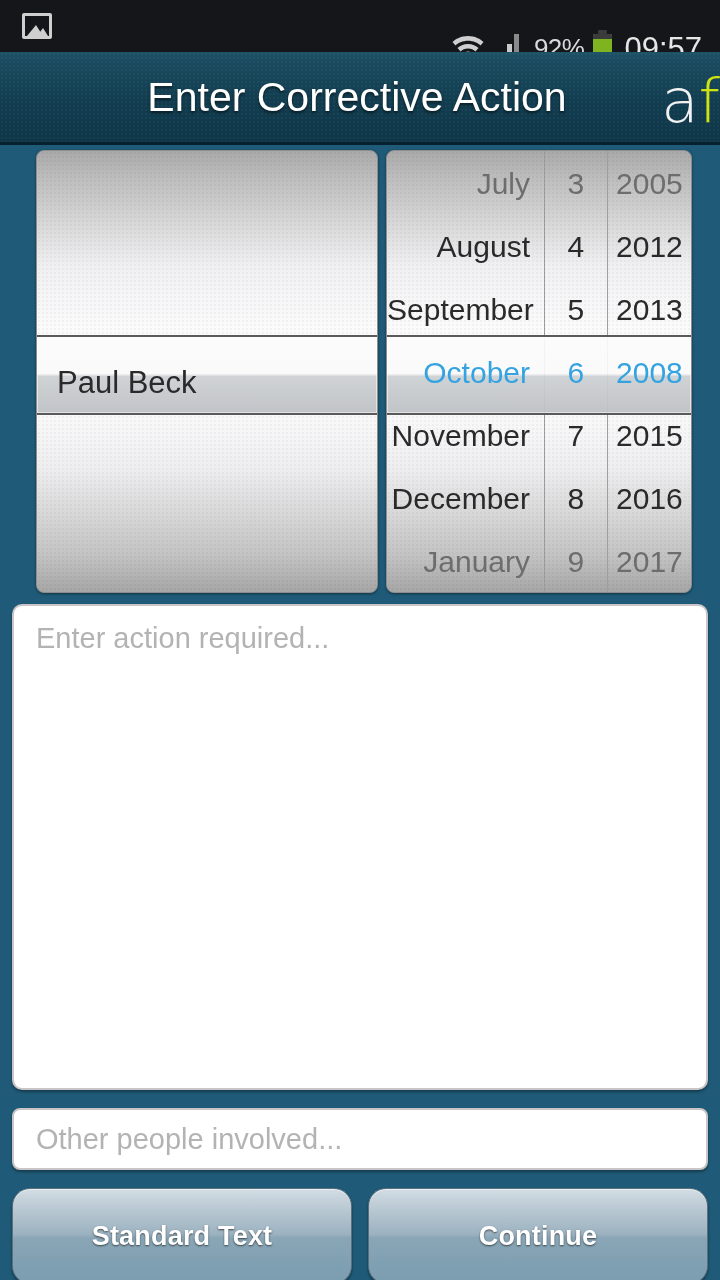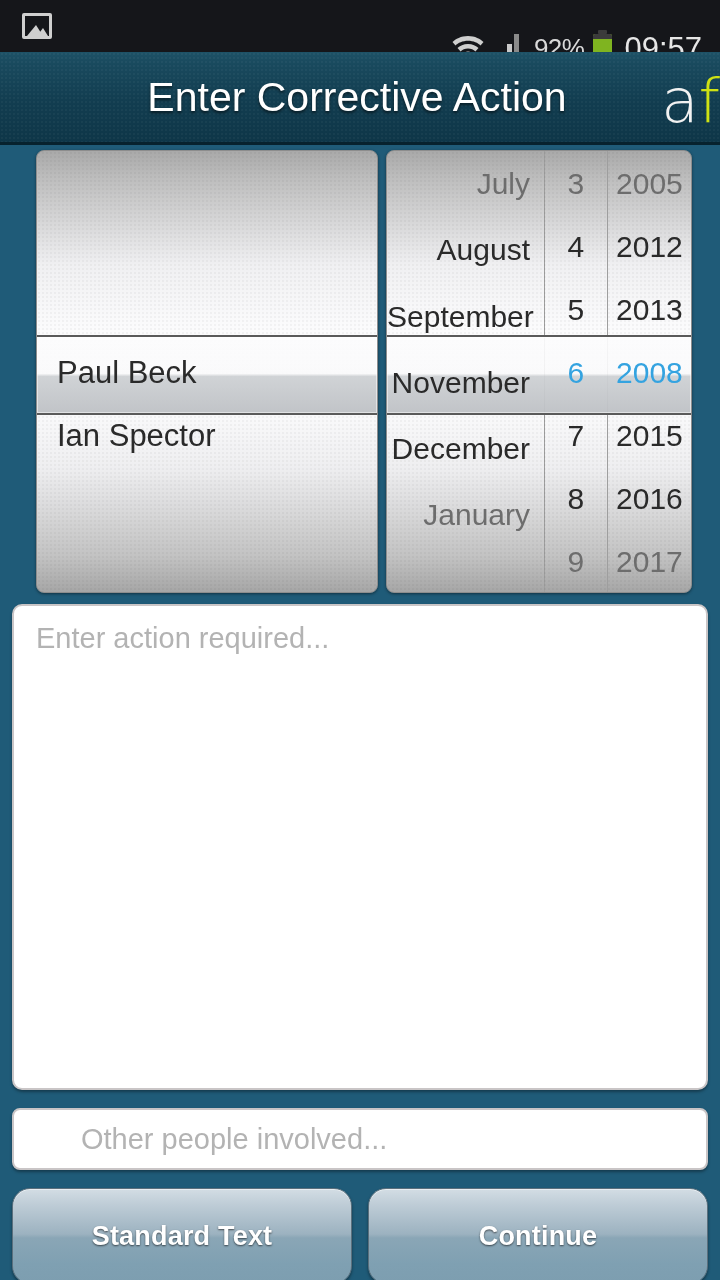--- a/index.html
+++ b/index.html
@@ -269,21 +269,20 @@
     border-radius: 8px;
     box-sizing: border-box;
     box-shadow: 0 2px 3px rgba(0,0,0,0.35);
     display: flex;
     align-items: center;
   }
   .input-ph {
     padding-left: 22px;
     font-size: 29px;
     color: #b3b3b3;
-    margin-left: 45px;
   }
 
   
   .btn {
     position: absolute;
     top: 1188px;
     height: 96px;
     border-radius: 18px;
     box-sizing: border-box;
     border: 1px solid #5c707d;
@@ -346,34 +345,34 @@
 
   <div class="pickers">
 
     <div class="picker" id="picker-person">
       <div class="wheel">
         <div class="wheel-col col-person">
           <div class="wheel-item blank"></div>
           <div class="wheel-item blank"></div>
           <div class="wheel-item blank"></div>
           <div class="wheel-item">Paul Beck</div>
-          <div class="wheel-item">Ian Spector</div>
           <div class="wheel-item blank"></div>
           <div class="wheel-item blank"></div>
         </div>
       </div>
       <div class="selband"></div>
     </div>
 
     <div class="picker" id="picker-date">
       <div class="wheel">
         <div class="wheel-col col-month">
           <div class="wheel-item faded">July</div>
           <div class="wheel-item">August</div>
           <div class="wheel-item">September</div>
+          <div class="wheel-item selected">October</div>
           <div class="wheel-item">November</div>
           <div class="wheel-item">December</div>
           <div class="wheel-item faded">January</div>
         </div>
         <div class="wheel-col col-day">
           <div class="wheel-item faded">3</div>
           <div class="wheel-item">4</div>
           <div class="wheel-item">5</div>
           <div class="wheel-item selected">6</div>
           <div class="wheel-item">7</div>

